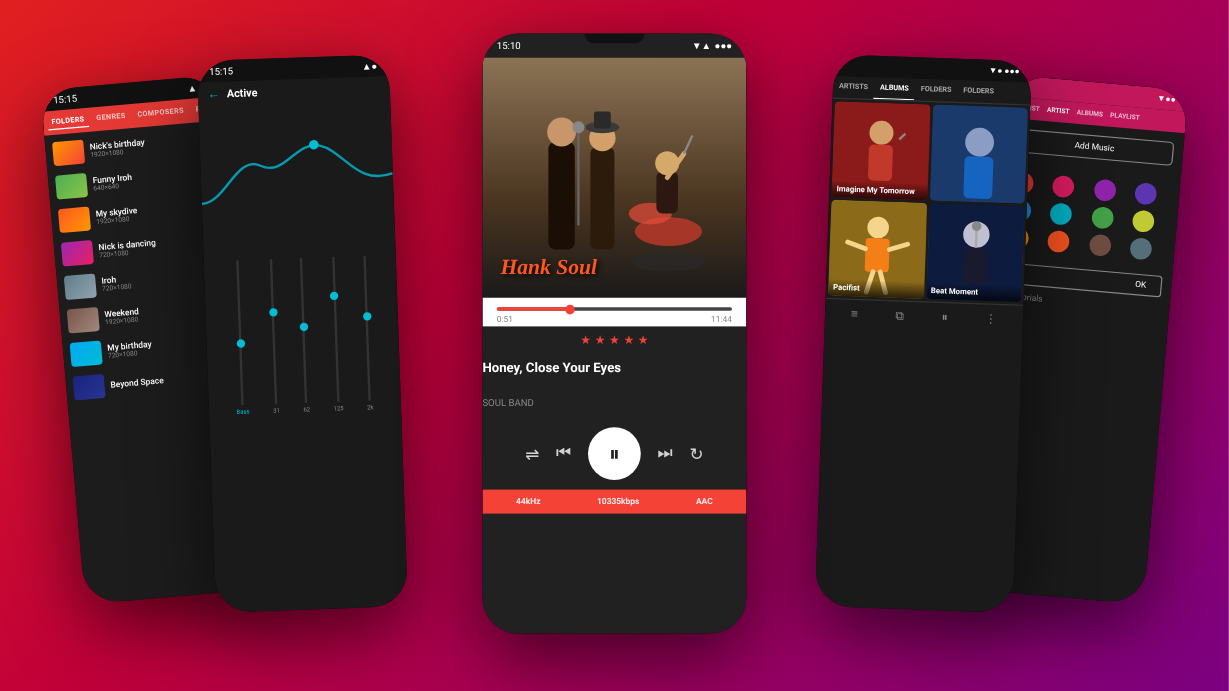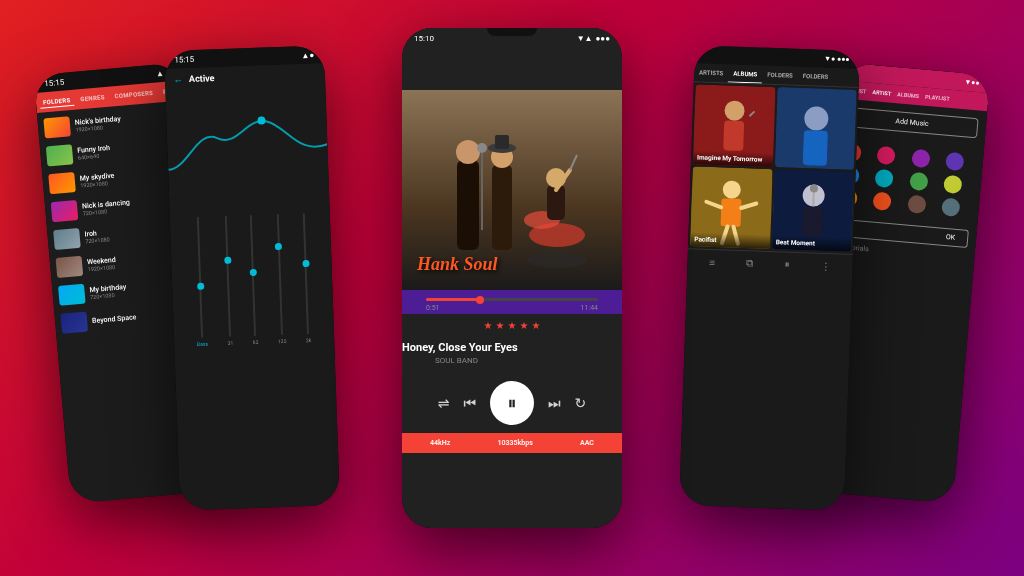--- a/index.html
+++ b/index.html
@@ -241,21 +241,20 @@
       height: 20px;
       align-items: center;
     }
 
     .album-art-container {
       width: 100%;
       flex-shrink: 0;
       height: 200px;
       position: relative;
       overflow: hidden;
-      margin-top: 42px;
     }
 
     .album-art {
       width: 100%;
       height: 100%;
       background: linear-gradient(160deg, #8B7355 0%, #5C4A32 30%, #2C2C2C 70%, #1a1a1a 100%);
       position: relative;
       display: flex;
       align-items: center;
       justify-content: center;
@@ -267,22 +266,22 @@
       left: 15px;
       font-size: 18px;
       font-weight: bold;
       font-style: italic;
       color: #ff5722;
       text-shadow: 2px 2px 4px rgba(0,0,0,0.8);
       font-family: serif;
     }
 
     .progress-bar-container {
-      padding: 8px 24px 2px;
-      background: #4c1d95;
+      padding: 8px 12px 2px;
+      background: #ffffff;
     }
 
     .progress-bar {
       height: 3px;
       background: #444;
       border-radius: 2px;
       position: relative;
     }
 
     .progress-fill {
@@ -329,22 +328,21 @@
 
     .track-title {
       color: #fff;
       font-size: 11px;
       font-weight: bold;
     }
 
     .track-artist {
       color: #888;
       font-size: 8px;
-      margin-top: 2px;
-      padding-left: 33px;
+      margin-top: 18px;
     }
 
     .player-controls {
       display: flex;
       justify-content: center;
       align-items: center;
       gap: 14px;
       padding: 12px 0 8px;
     }
 

